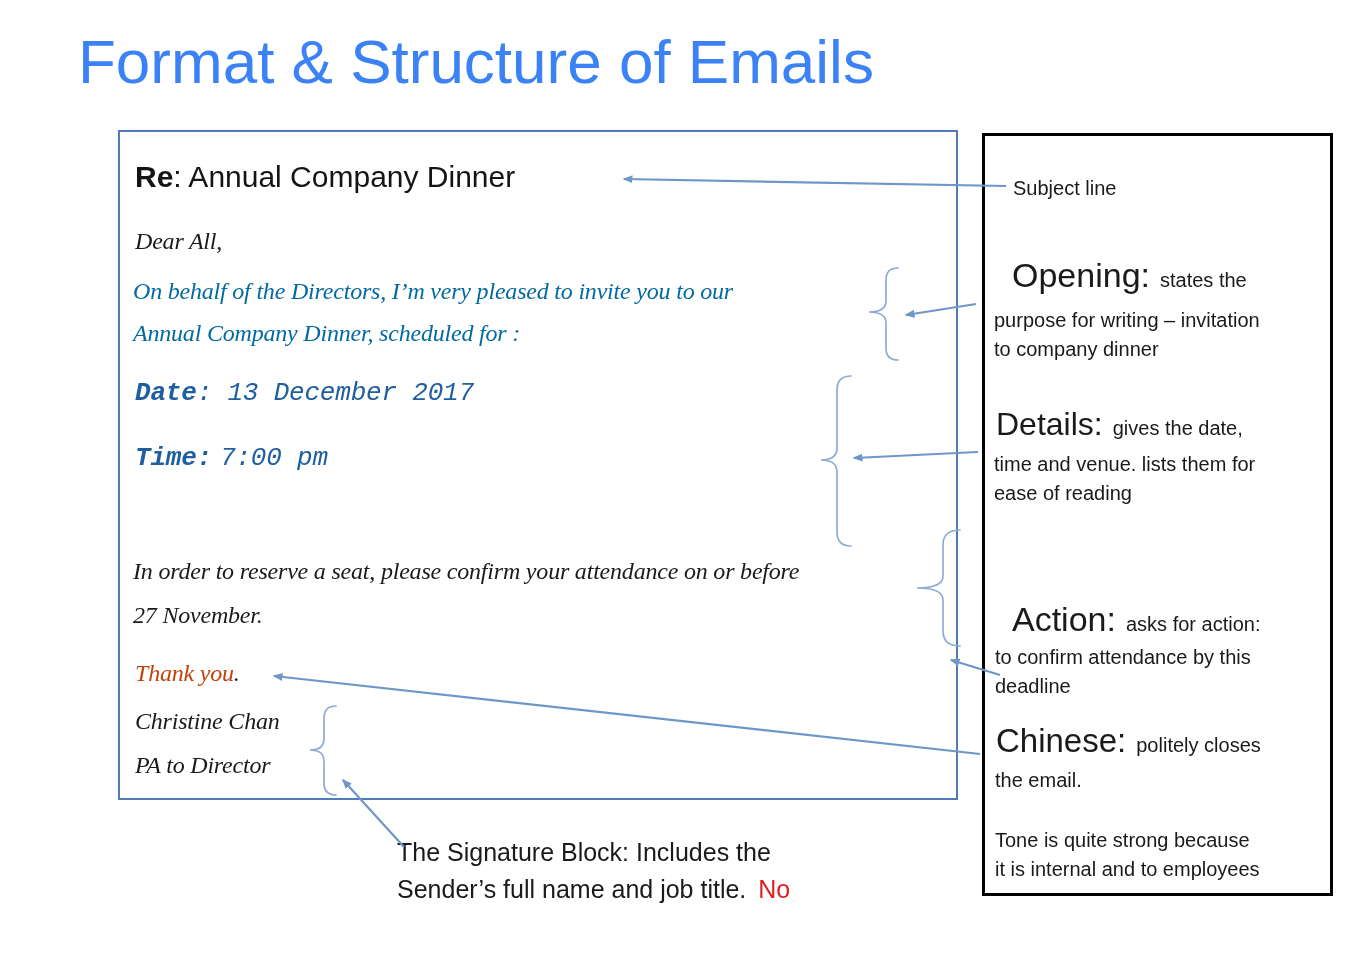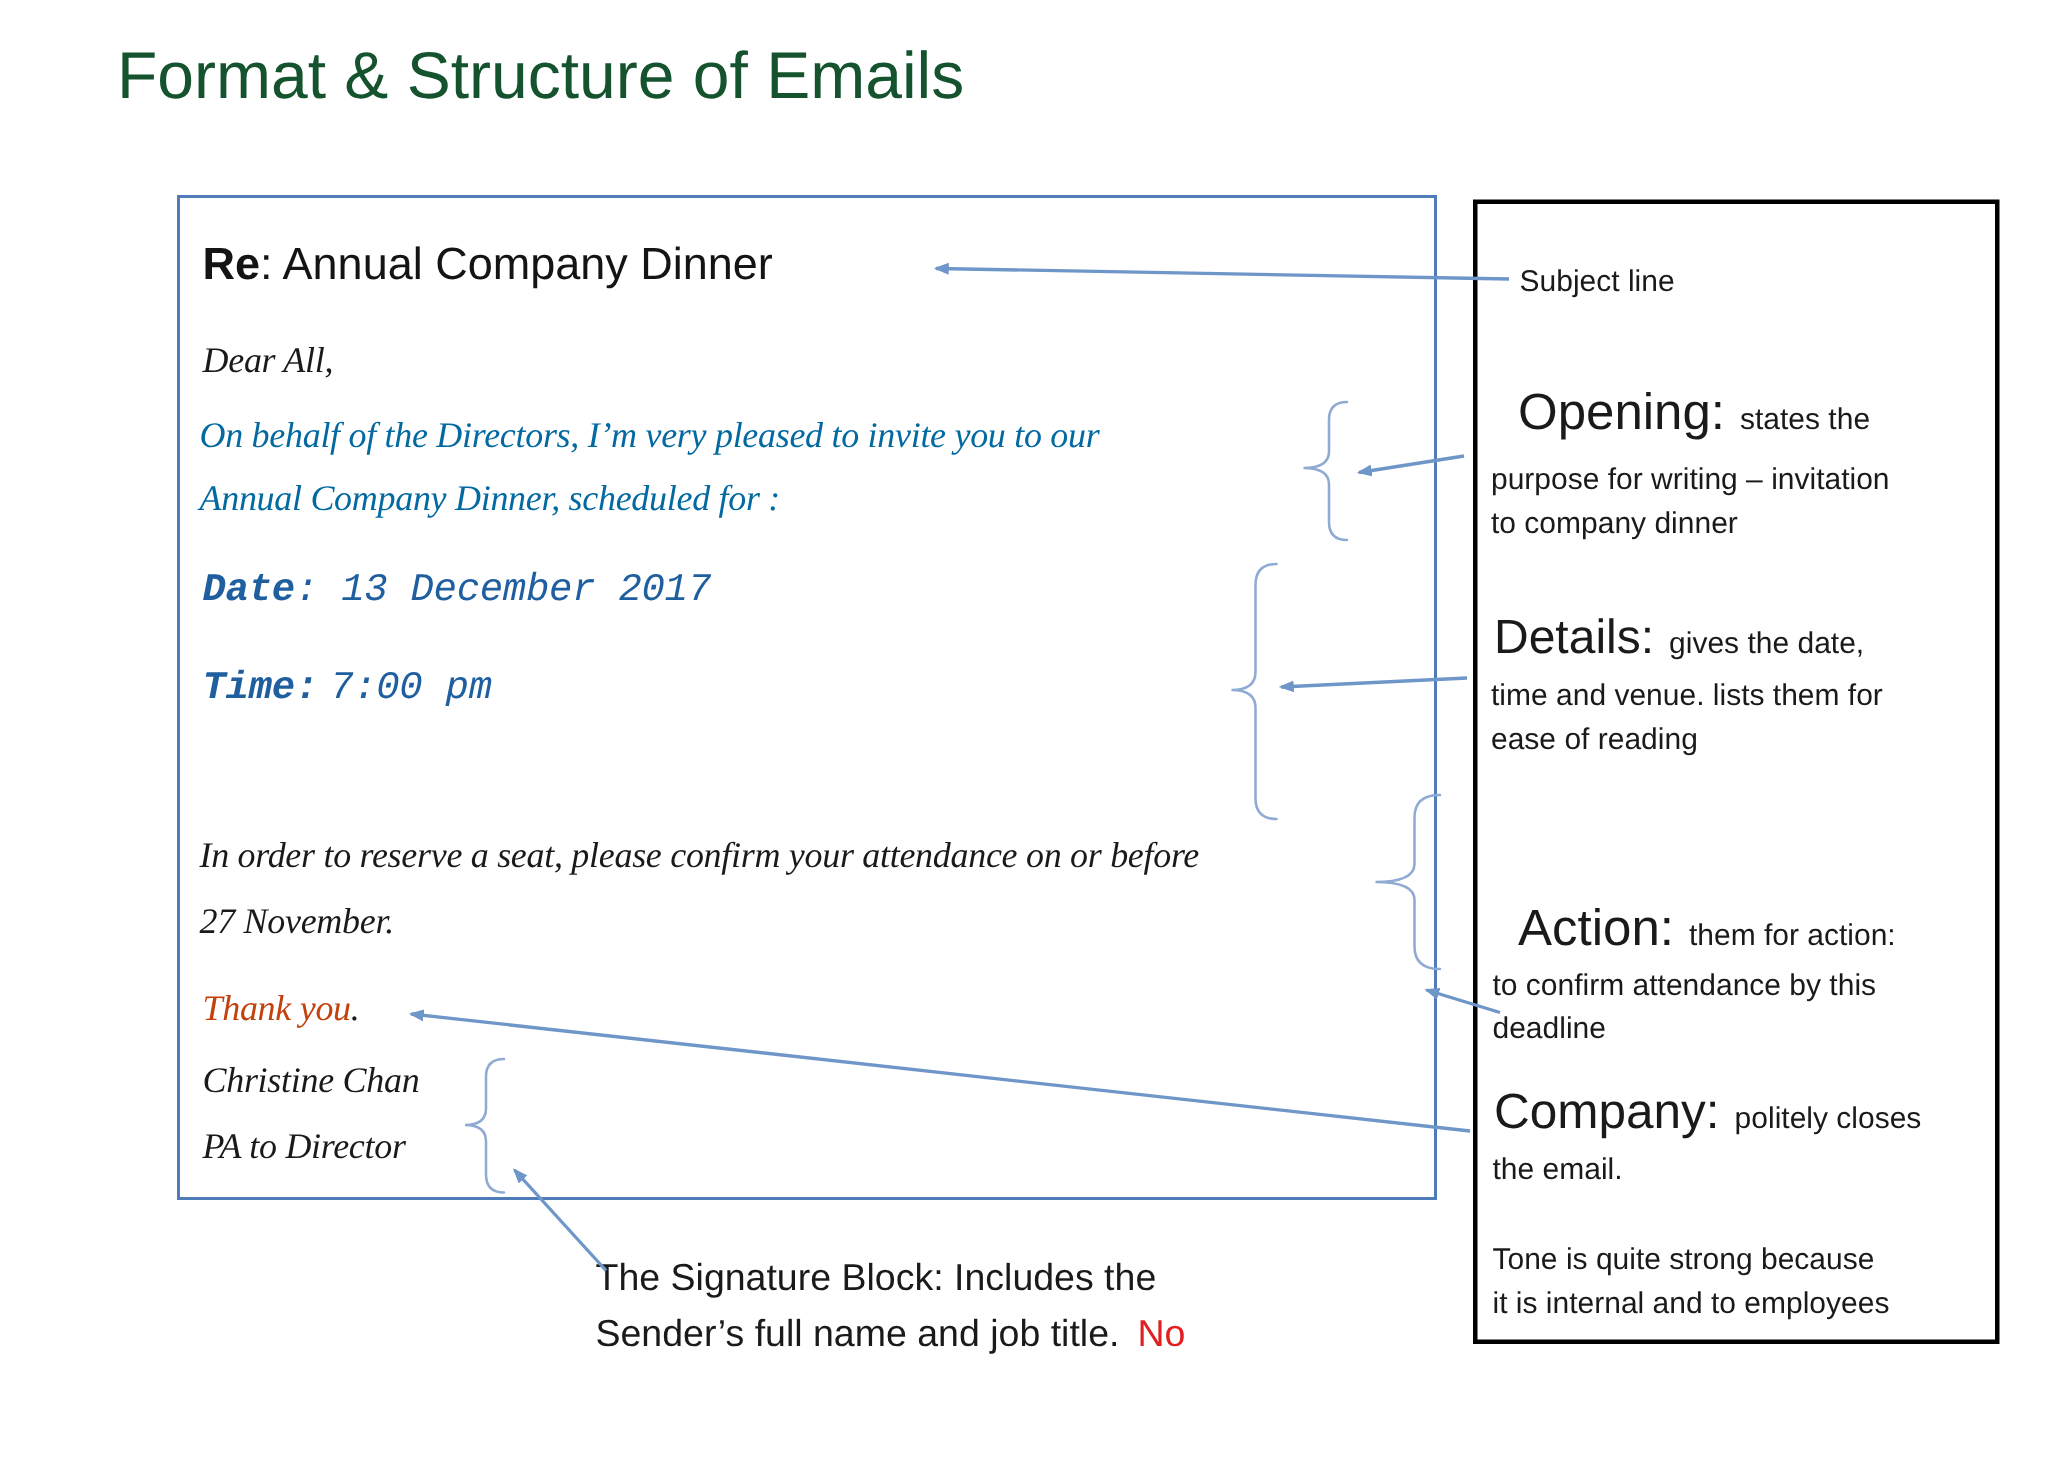--- a/index.html
+++ b/index.html
@@ -2,21 +2,21 @@
 <html><head>
 <meta charset="utf-8">
 <style>
   html,body{margin:0;padding:0;background:#ffffff;}
   .slide{position:relative;width:1368px;height:976px;background:#ffffff;overflow:hidden;
          font-family:"Liberation Sans", sans-serif;}
   .line{position:absolute;white-space:nowrap;}
   .serif{font-family:"Liberation Serif", serif;font-style:italic;letter-spacing:-0.2px;}
   .sans{font-family:"Liberation Sans", sans-serif;}
 
-  .title{position:absolute;left:78px;top:26px;font-size:44px;font-weight:300;color:#14532d;
+  .title{position:absolute;left:78px;top:26px;font-size:62px;font-weight:300;color:#3b82f6;
          font-family:"Liberation Sans", sans-serif;letter-spacing:0px;text-align:right;}
 
   .email-box{position:absolute;left:118px;top:130px;width:836px;height:666px;
              border:2px solid #4F7CB8;background:#ffffff;}
   .note-box{position:absolute;left:982px;top:133px;width:345px;height:757px;
             border:3px solid #000000;background:#ffffff;}
 
   .subject{left:135px;top:160px;font-size:30px;color:#141414;}
   .subject b{font-weight:bold;}
   .body-black{color:#1a1a1a;font-size:24px;}
@@ -83,27 +83,27 @@
   <div class="line note-txt" style="left:994px;top:309px;">purpose for writing – invitation</div>
   <div class="line note-txt" style="left:994px;top:338px;">to company dinner</div>
 
   <div class="line note-head" style="left:996px;top:406px;font-size:32px;">
     <span>Details:</span><span class="tail">gives the date,</span>
   </div>
   <div class="line note-txt" style="left:994px;top:453px;">time and venue. lists them for</div>
   <div class="line note-txt" style="left:994px;top:482px;">ease of reading</div>
 
   <div class="line note-head" style="left:1012px;top:600px;">
-    <span>Action:</span><span class="tail">them for action:</span>
+    <span>Action:</span><span class="tail">asks for action:</span>
   </div>
   <div class="line note-txt" style="left:995px;top:646px;">to confirm attendance by this</div>
   <div class="line note-txt" style="left:995px;top:675px;">deadline</div>
 
   <div class="line note-head" style="left:996px;top:722px;font-size:33px;">
-    <span>Company:</span><span class="tail">politely closes</span>
+    <span>Chinese:</span><span class="tail">politely closes</span>
   </div>
   <div class="line note-txt" style="left:995px;top:769px;">the email.</div>
 
   <div class="line note-txt" style="left:995px;top:829px;">Tone is quite strong because</div>
   <div class="line note-txt" style="left:995px;top:858px;">it is internal and to employees</div>
 
   <div class="line foot-line" style="left:397px;top:838px;">The Signature Block: Includes the</div>
   <div class="line foot-line" style="left:397px;top:875px;">
     <span>Sender’s full name and job title.</span><span class="red-warn gap">No</span>
   </div>

